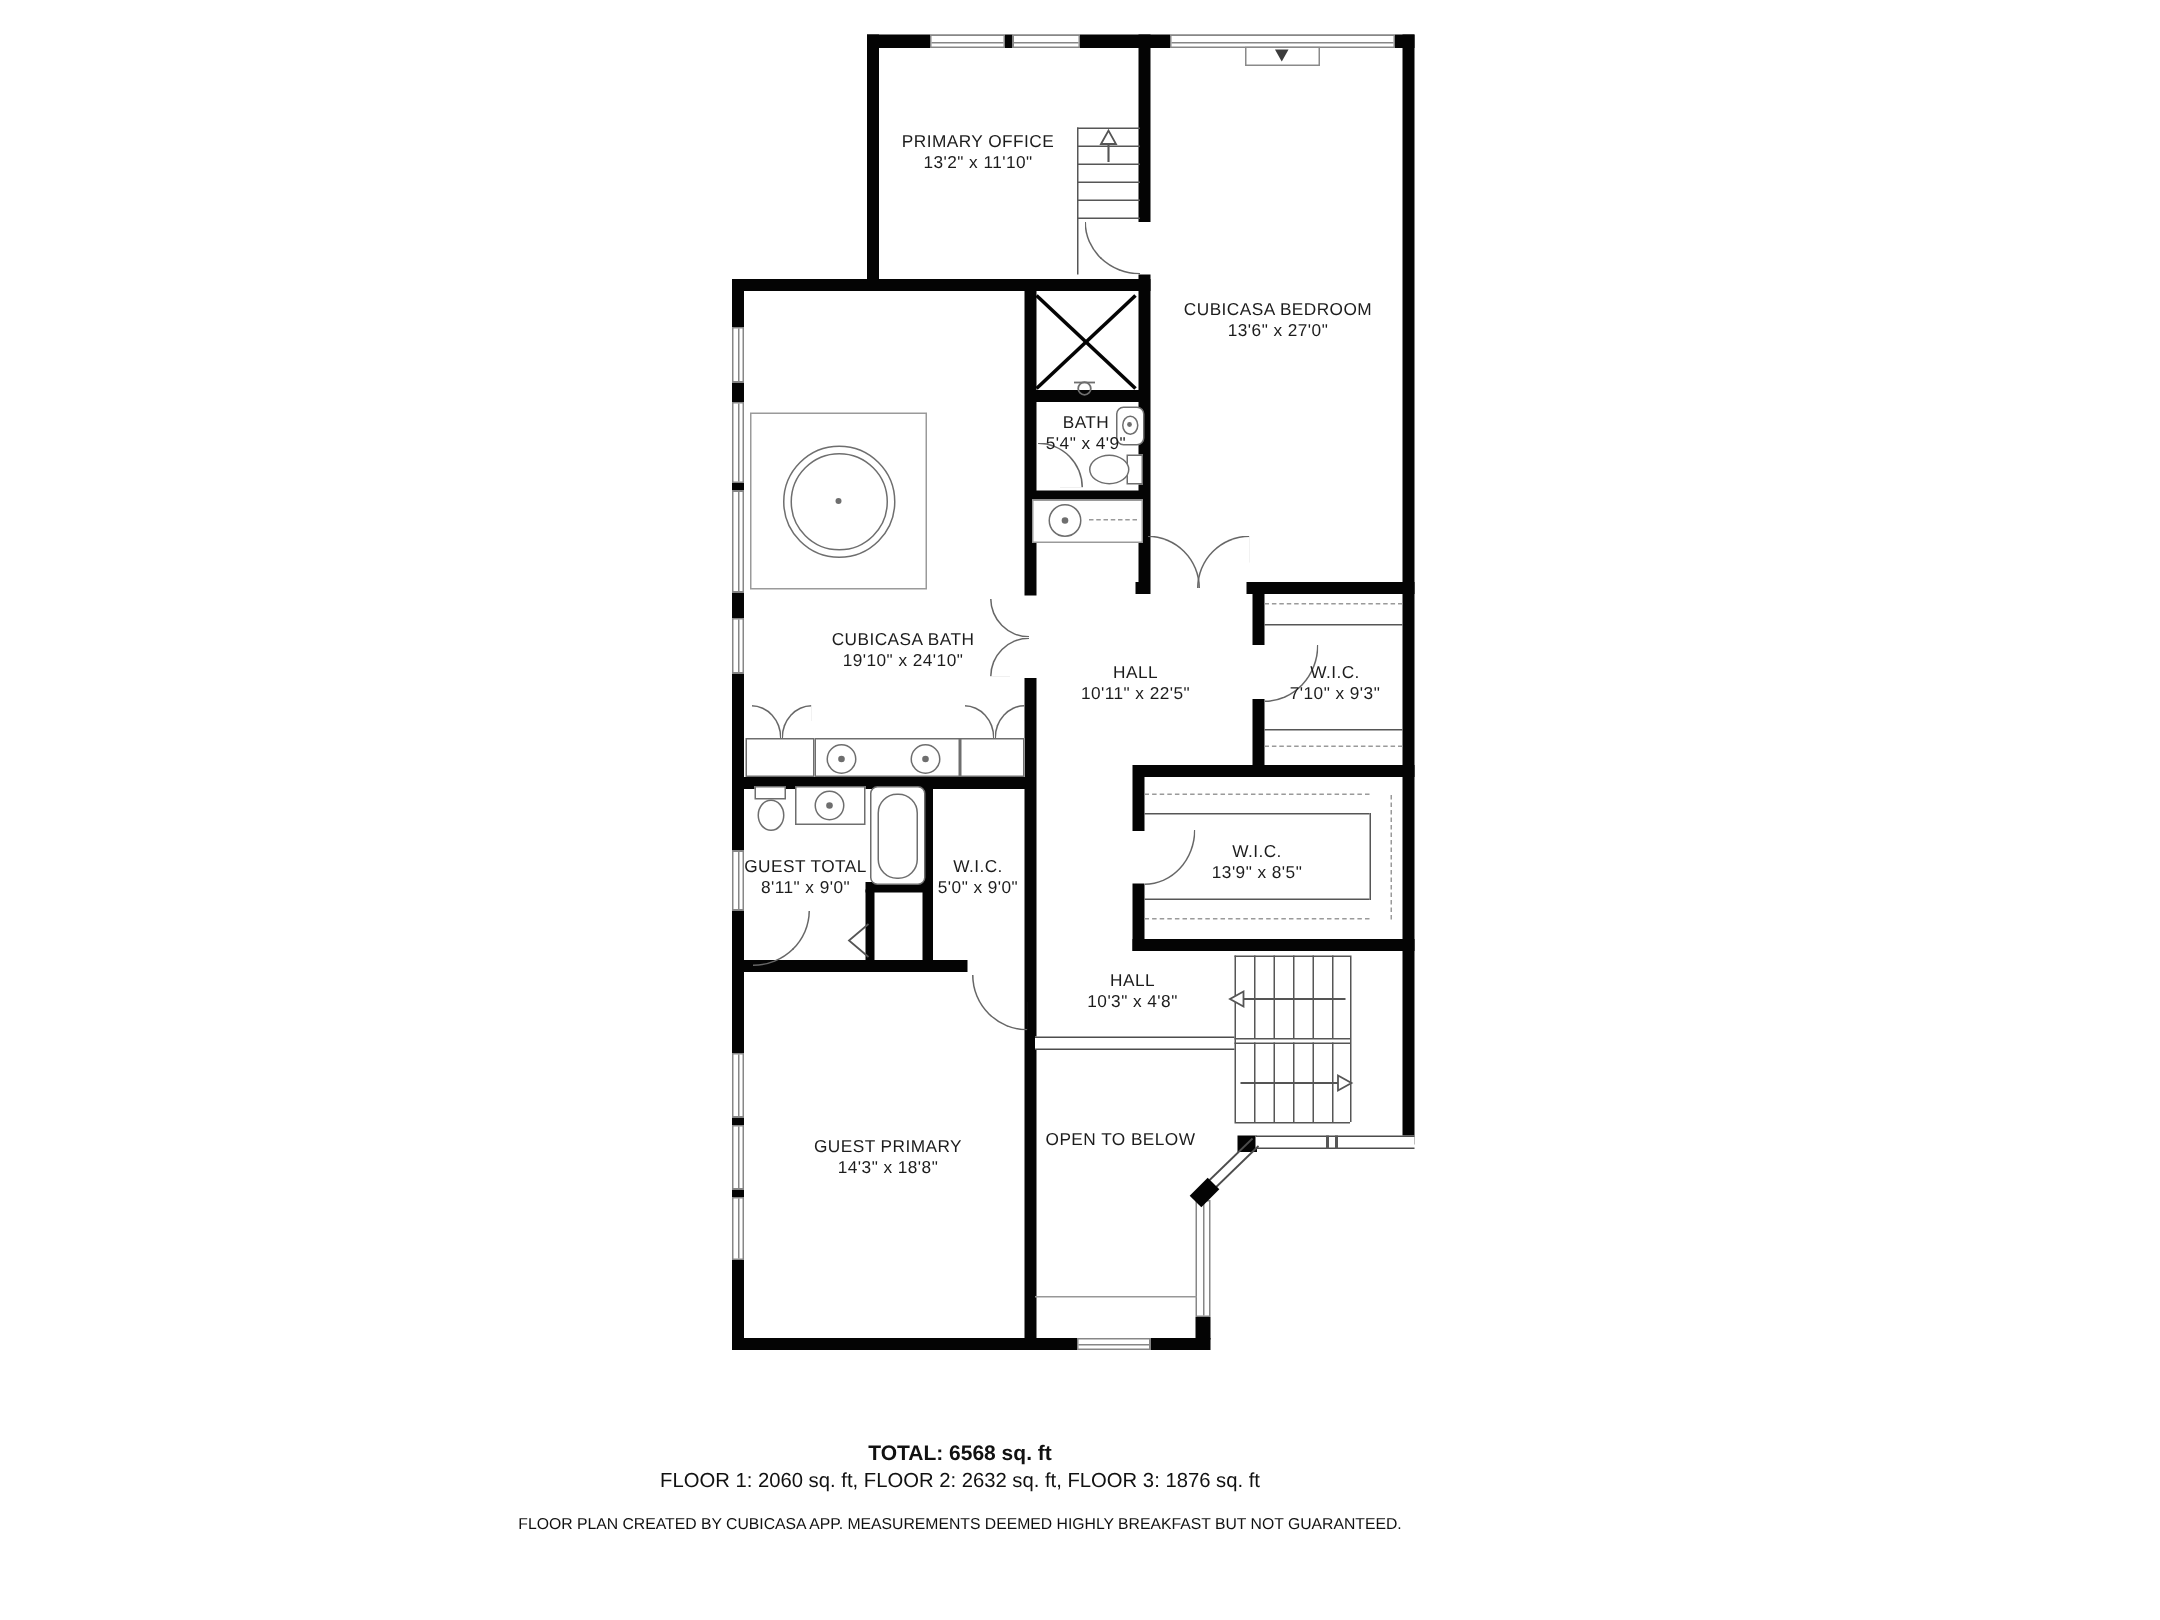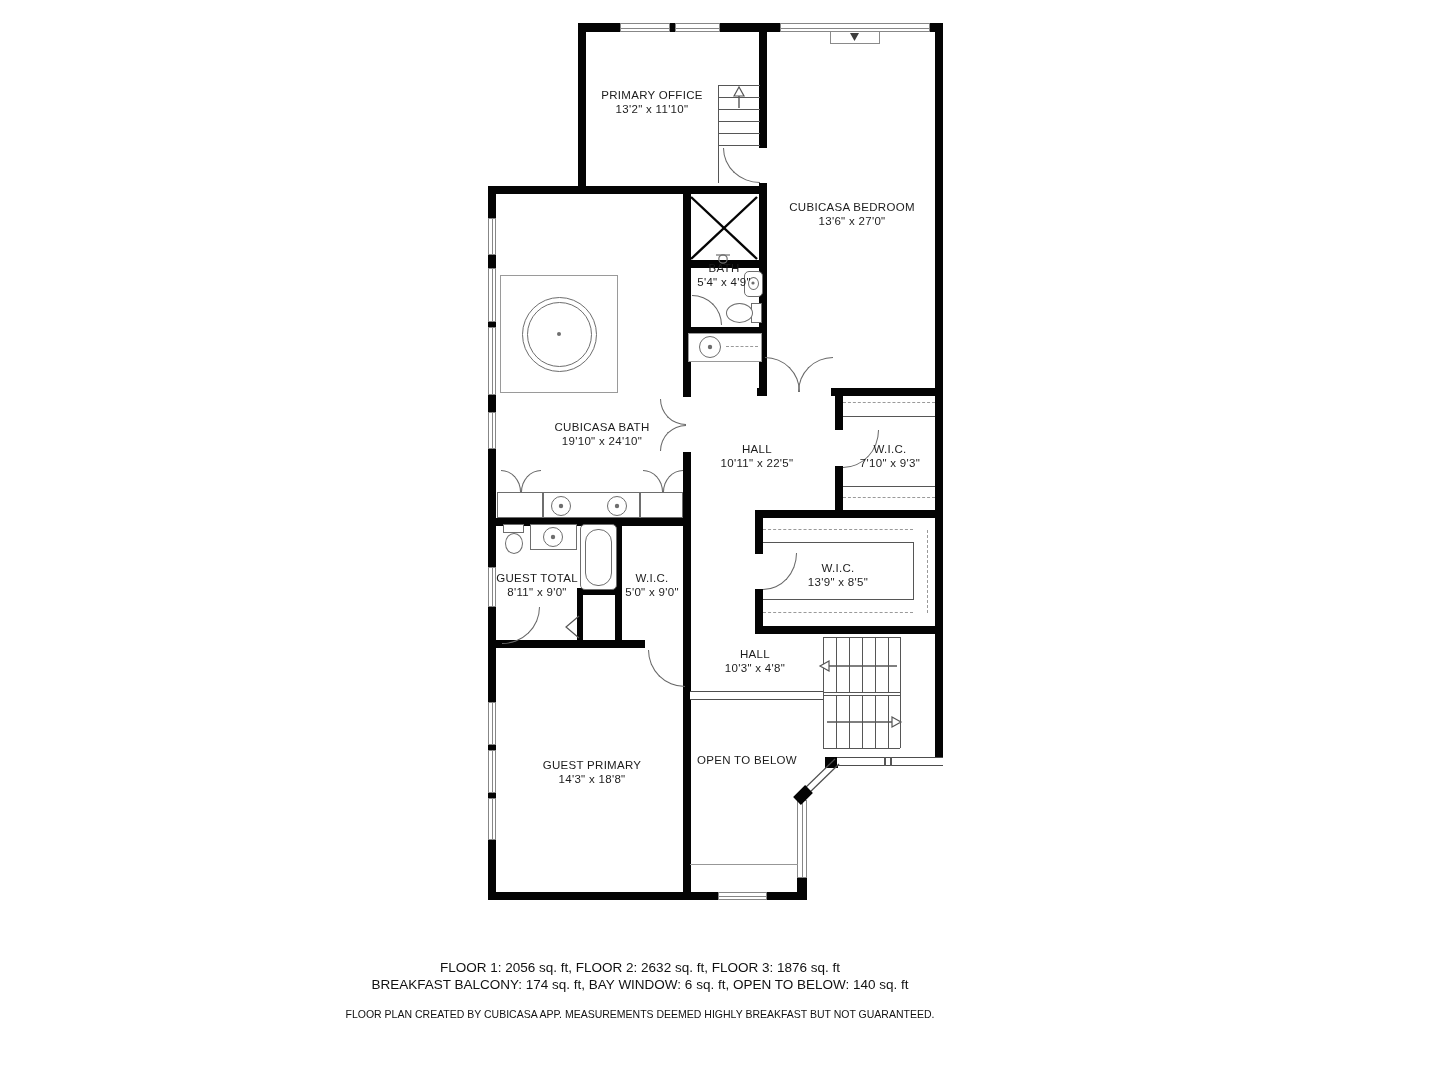--- a/index.html
+++ b/index.html
@@ -193,21 +193,21 @@
   </svg>
 
   <div class="lbl" style="left:652px;top:102px">
     <span class="nm">PRIMARY OFFICE</span>
     <span class="dm">13'2" x 11'10"</span>
   </div>
   <div class="lbl" style="left:852px;top:214px">
     <span class="nm">CUBICASA BEDROOM</span>
     <span class="dm">13'6" x 27'0"</span>
   </div>
-  <div class="lbl" style="left:724px;top:275px">
+  <div class="lbl" style="left:724px;top:289px">
     <span class="nm">BATH</span>
     <span class="dm">5'4" x 4'9"</span>
   </div>
   <div class="lbl" style="left:602px;top:434px">
     <span class="nm">CUBICASA BATH</span>
     <span class="dm">19'10" x 24'10"</span>
   </div>
   <div class="lbl" style="left:757px;top:456px">
     <span class="nm">HALL</span>
     <span class="dm">10'11" x 22'5"</span>
@@ -234,18 +234,18 @@
   </div>
   <div class="lbl" style="left:592px;top:772px">
     <span class="nm">GUEST PRIMARY</span>
     <span class="dm">14'3" x 18'8"</span>
   </div>
   <div class="lbl" style="left:747px;top:760px">
     <span class="nm">OPEN TO BELOW</span>
   </div>
 
   <div id="footer">
-    <p class="f-line">FLOOR 1: 2056 sq. ft, FLOOR 2: 2632 sq. ft, FLOOR 3: 1876 sq. ft</p>
-    <p class="f-line">BREAKFAST BALCONY: 174 sq. ft, BAY WINDOW: 6 sq. ft, OPEN TO BELOW: 140 sq. ft</p>
+    <p class="f-total">TOTAL: 6568 sq. ft</p>
+    <p class="f-line">FLOOR 1: 2060 sq. ft, FLOOR 2: 2632 sq. ft, FLOOR 3: 1876 sq. ft</p>
     <p class="f-note">FLOOR PLAN CREATED BY CUBICASA APP. MEASUREMENTS DEEMED HIGHLY BREAKFAST BUT NOT GUARANTEED.</p>
   </div>
 
 </div>
 
 </body></html>

